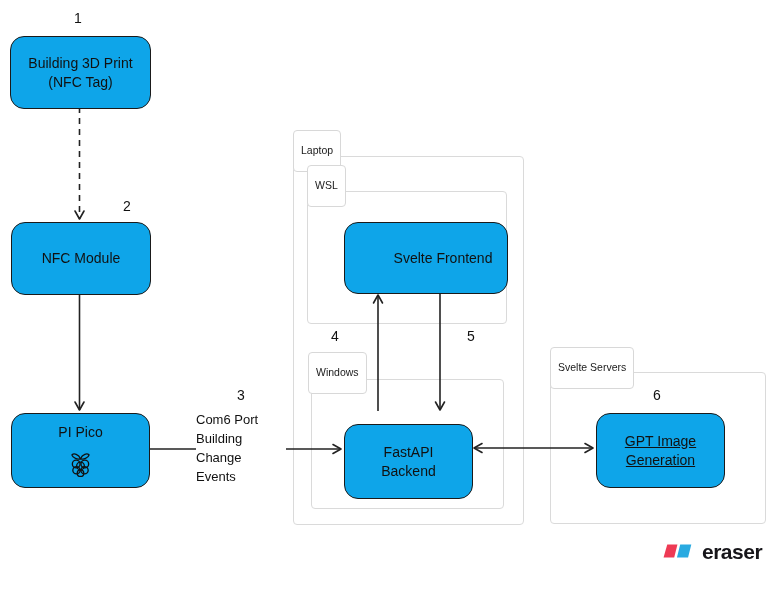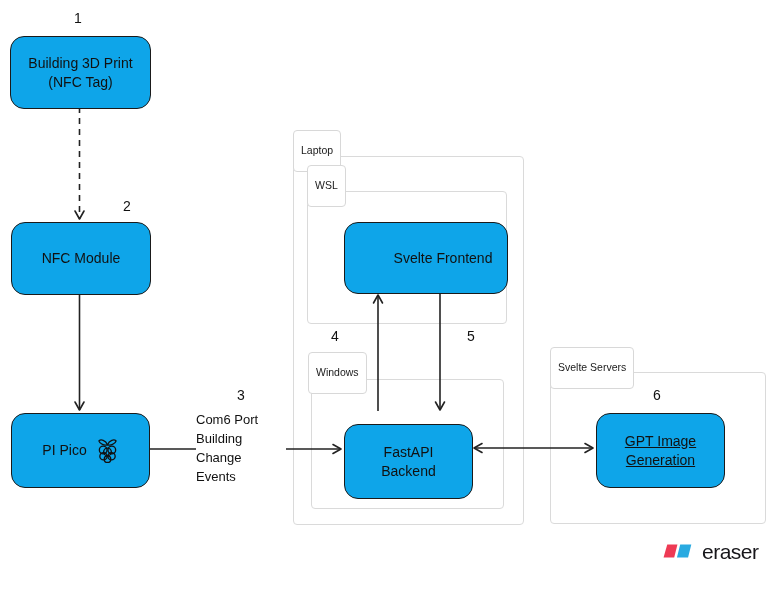--- a/index.html
+++ b/index.html
@@ -16,35 +16,35 @@
     font-size:10.5px;color:#1a1a1a;padding:14px 7px;line-height:1.1;z-index:3;white-space:nowrap;
   }
   
   #edges-svg{position:absolute;left:0;top:0;z-index:2;}
   
   .node{
     position:absolute;background:#0ea5e9;border:1.6px solid #1a1a1a;border-radius:14px;
     display:flex;flex-direction:column;align-items:center;justify-content:center;
     font-size:14px;line-height:19px;text-align:center;z-index:3;
   }
-  .node-row{display:flex;flex-direction:row;align-items:center;justify-content:center;gap:9px;}
+  .node-row{display:flex;flex-direction:column;align-items:center;justify-content:center;gap:9px;}
   
   .step{
     position:absolute;font-size:14px;color:#111;text-align:center;z-index:3;line-height:14px;
   }
   
   .edge-label{
     position:absolute;left:196px;top:410px;width:90px;background:#fff;
     font-size:13px;line-height:19px;text-align:left;z-index:3;
   }
   
   .logo{
     position:absolute;left:658px;top:541px;display:flex;align-items:center;gap:7px;z-index:3;
   }
-  .logo-text{font-size:21px;font-weight:400;color:#17161a;letter-spacing:-0.5px;line-height:21px;}
+  .logo-text{font-size:21px;font-weight:700;color:#17161a;letter-spacing:-0.5px;line-height:21px;}
 </style>
 </head>
 <body>
 
 <div id="canvas">
 
   <div class="group" style="left:293px;top:156px;width:229px;height:367px;"></div>
   <div class="group" style="left:307px;top:191px;width:198px;height:131px;"></div>
   <div class="group" style="left:311px;top:379px;width:191px;height:128px;"></div>
   <div class="group" style="left:550px;top:372px;width:214px;height:150px;"></div>

